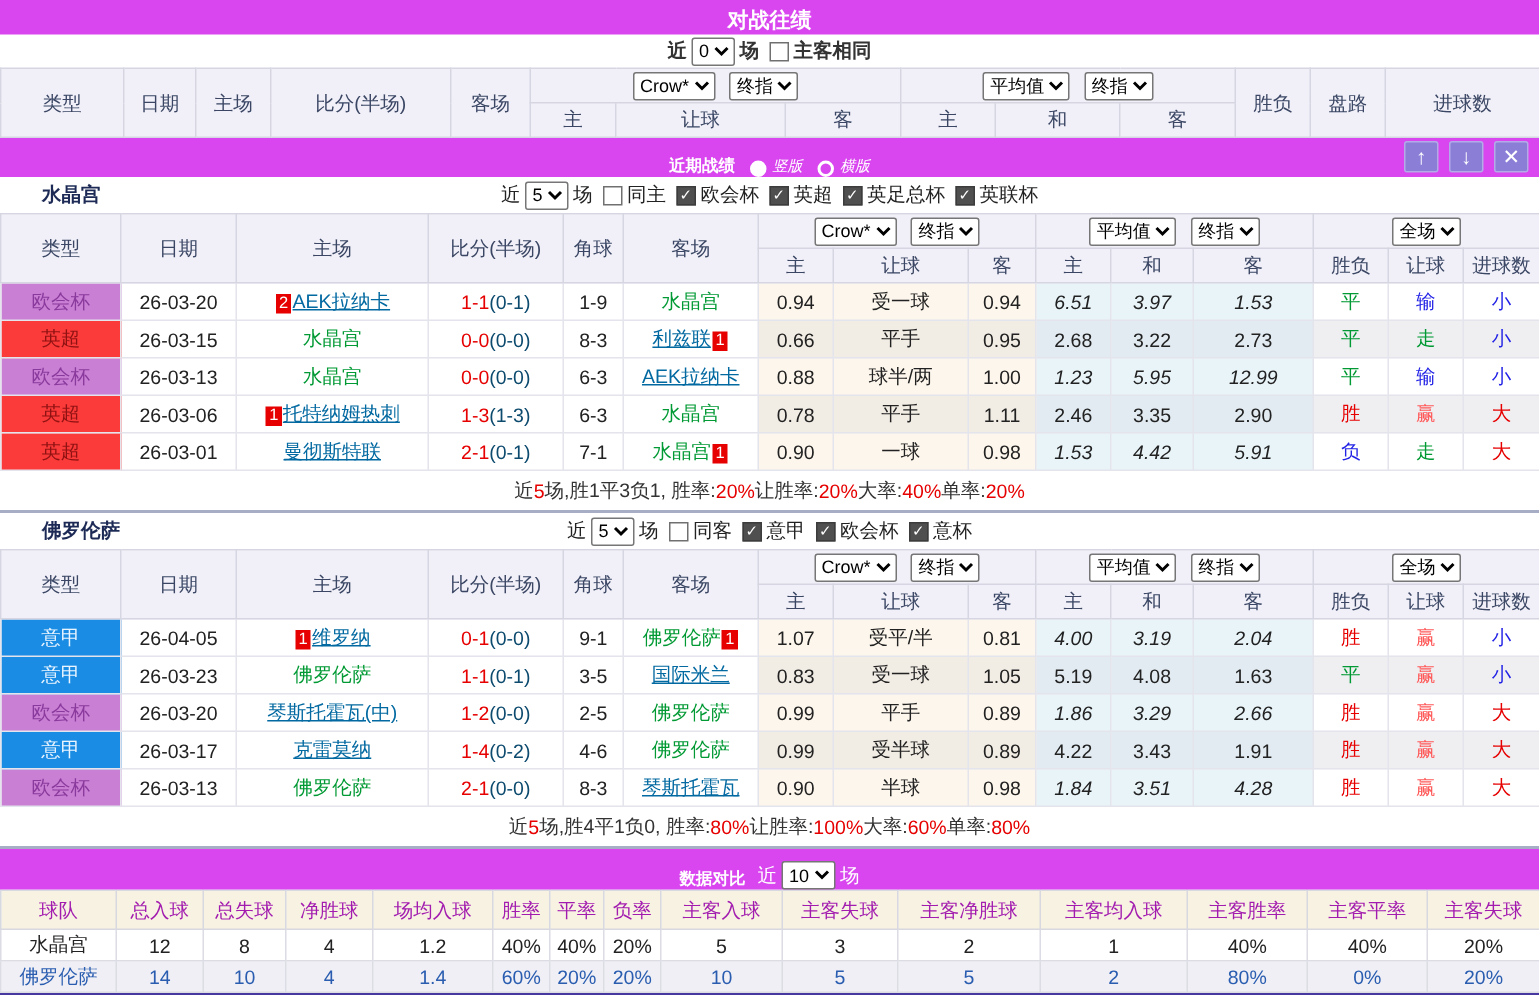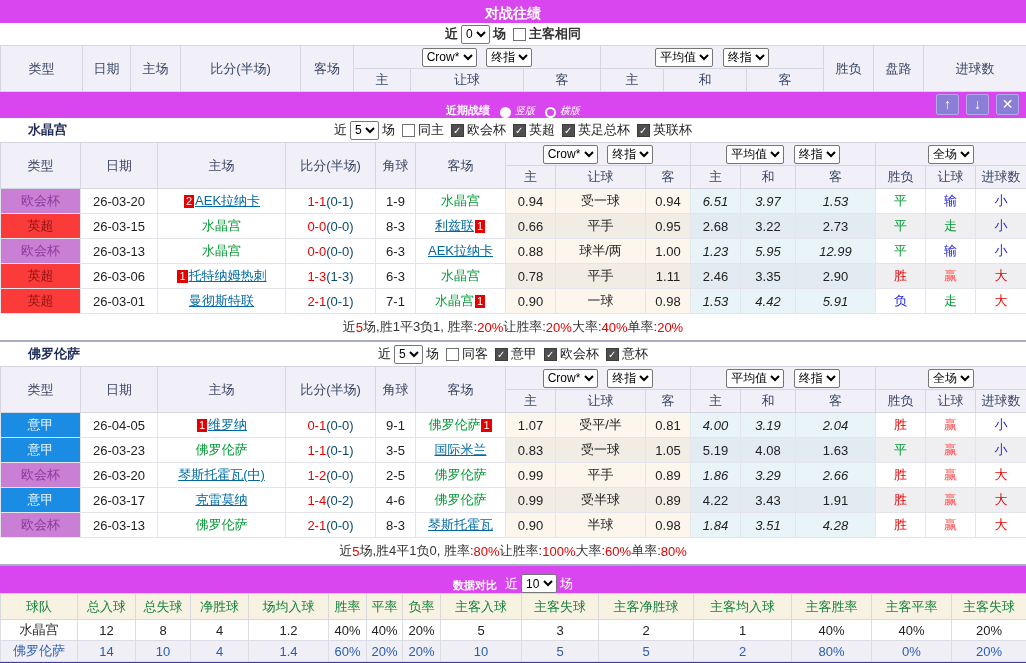--- a/index.html
+++ b/index.html
@@ -63,21 +63,21 @@
   .t-blue  { color:#2323e6; }
   .t-red   { color:#e60000; }
   .t-red2  { color:#ff5a5a; }
 
   .summary { height:26px; display:flex; align-items:center; justify-content:center; color:#333; background:#fff; }
   .summary .red { color:#e60000; }
 
   .divider { height:2px; background:#a7adc4; }
 
   
-  .cmp th { background:#f8f2e2; color:#15803d; height:26px; border:1px solid #d8d8e0; }
+  .cmp th { background:#f8f2e2; color:#a21caf; height:26px; border:1px solid #d8d8e0; }
   .cmp td { height:21px; border:1px solid #dcdce4; }
   .cmp tr.hl td { background:#efeff5; color:#2a5db0; }
   .bottom-strip { height:4px; background:#4738a0; }
 </style>
 </head>
 <body>
 
 <div class="bar bar-h2h">
   <span class="bar-title">对战往绩</span>
 </div>

